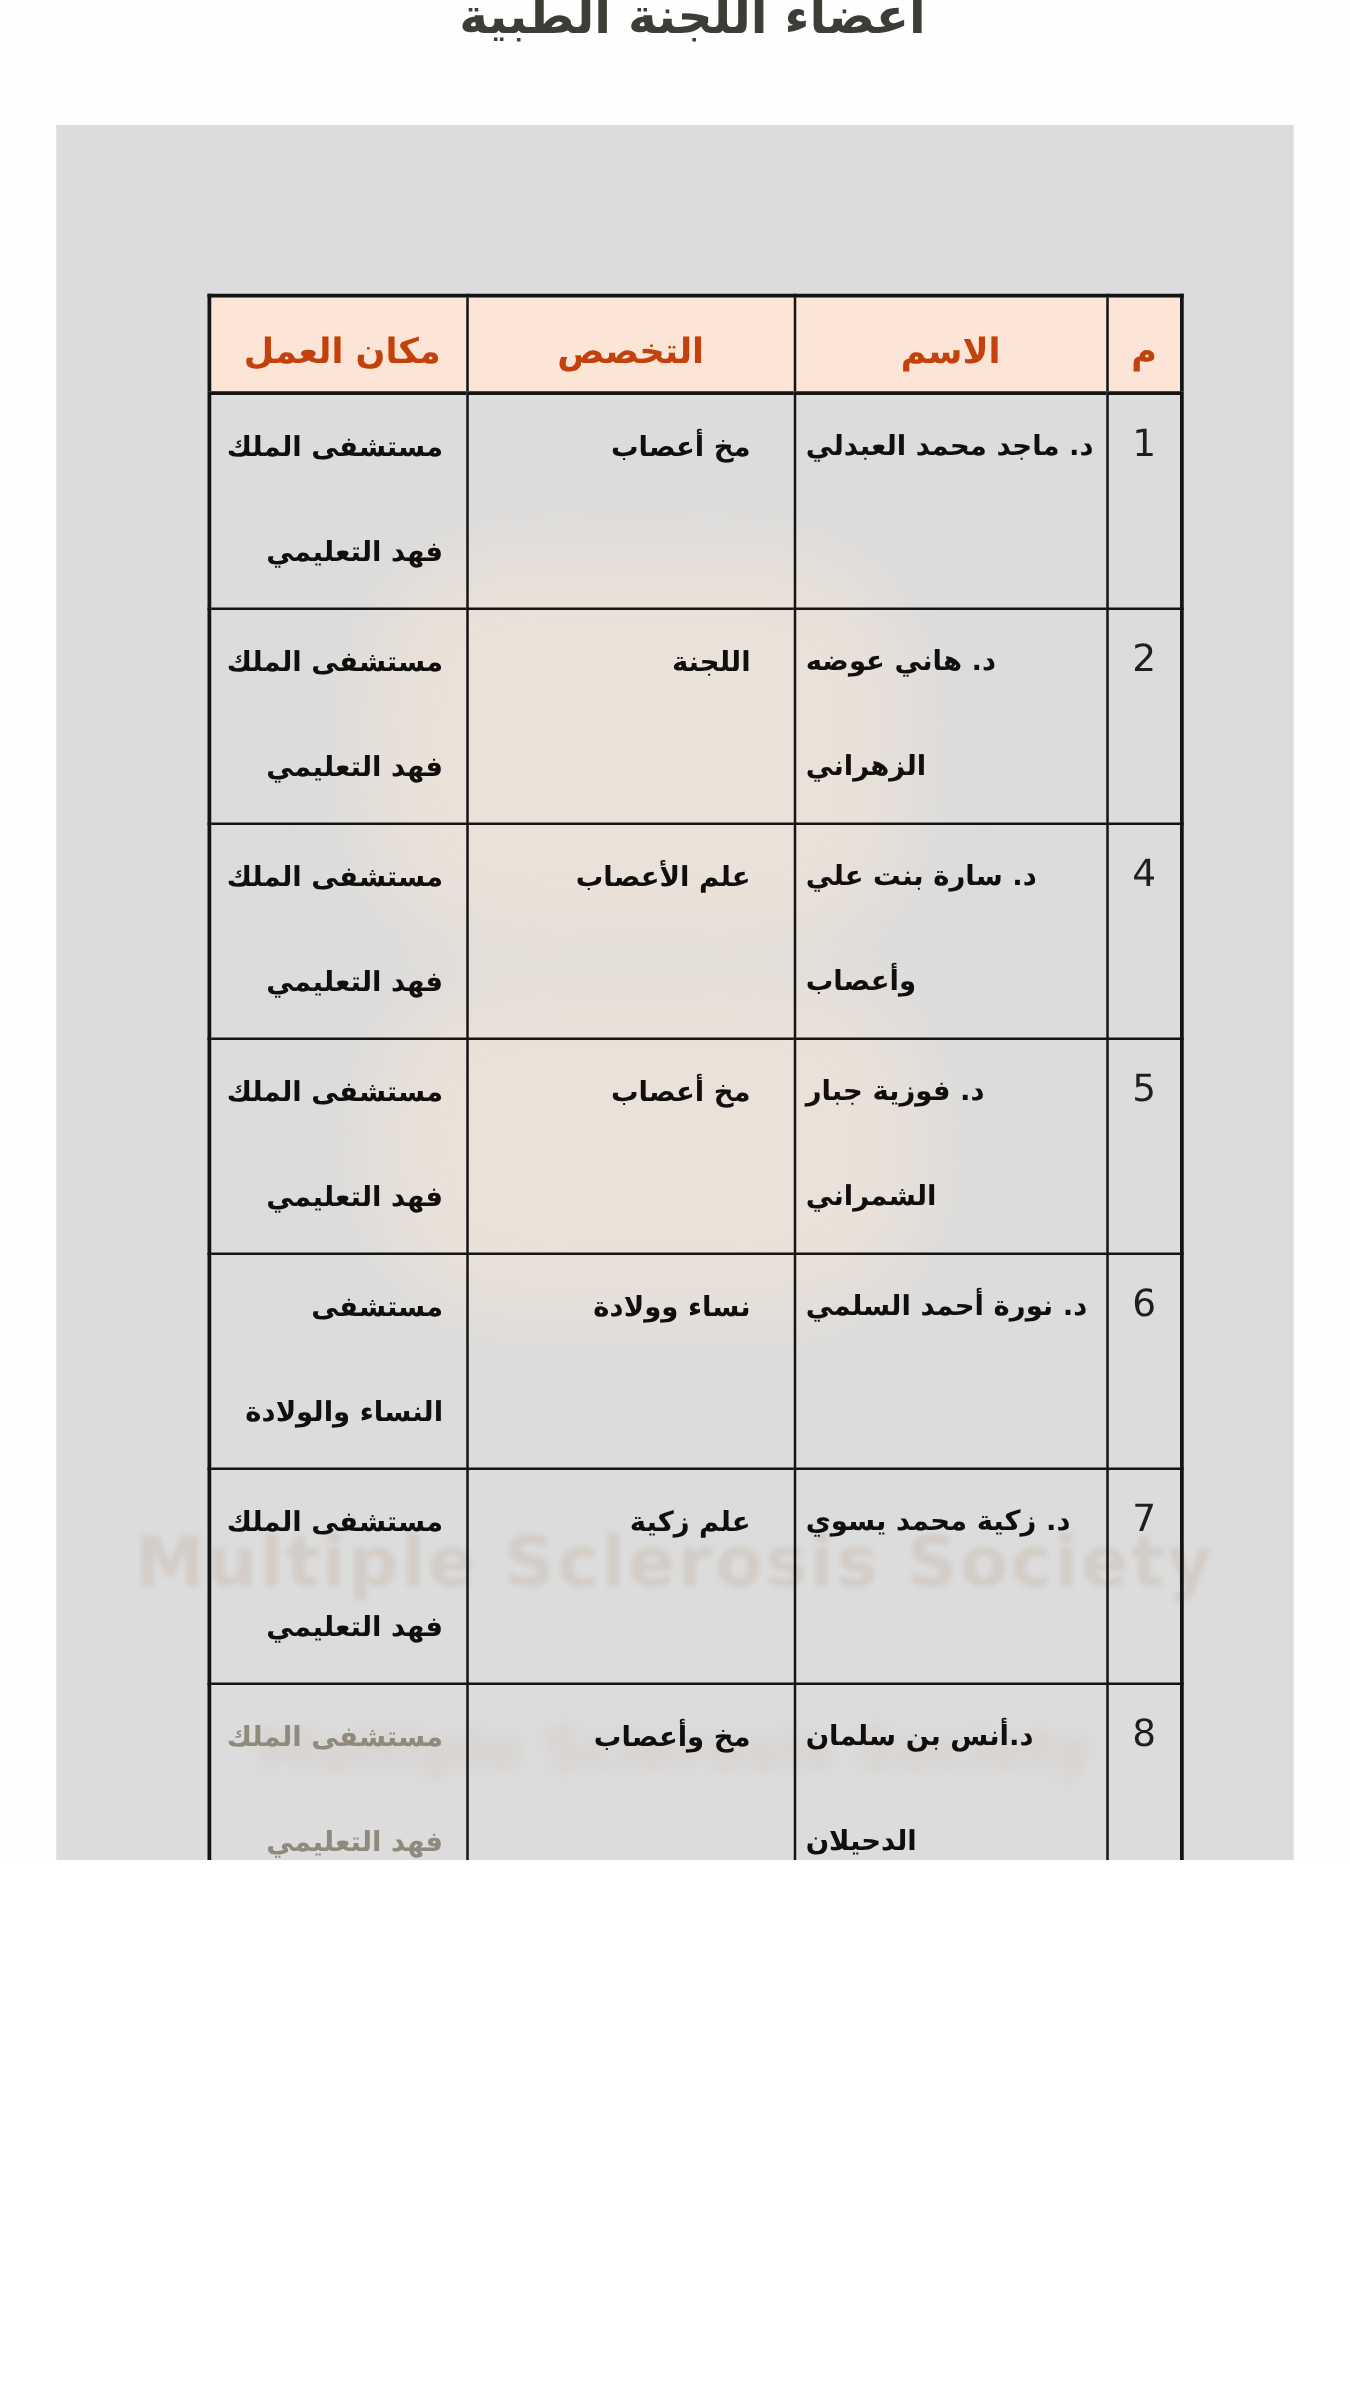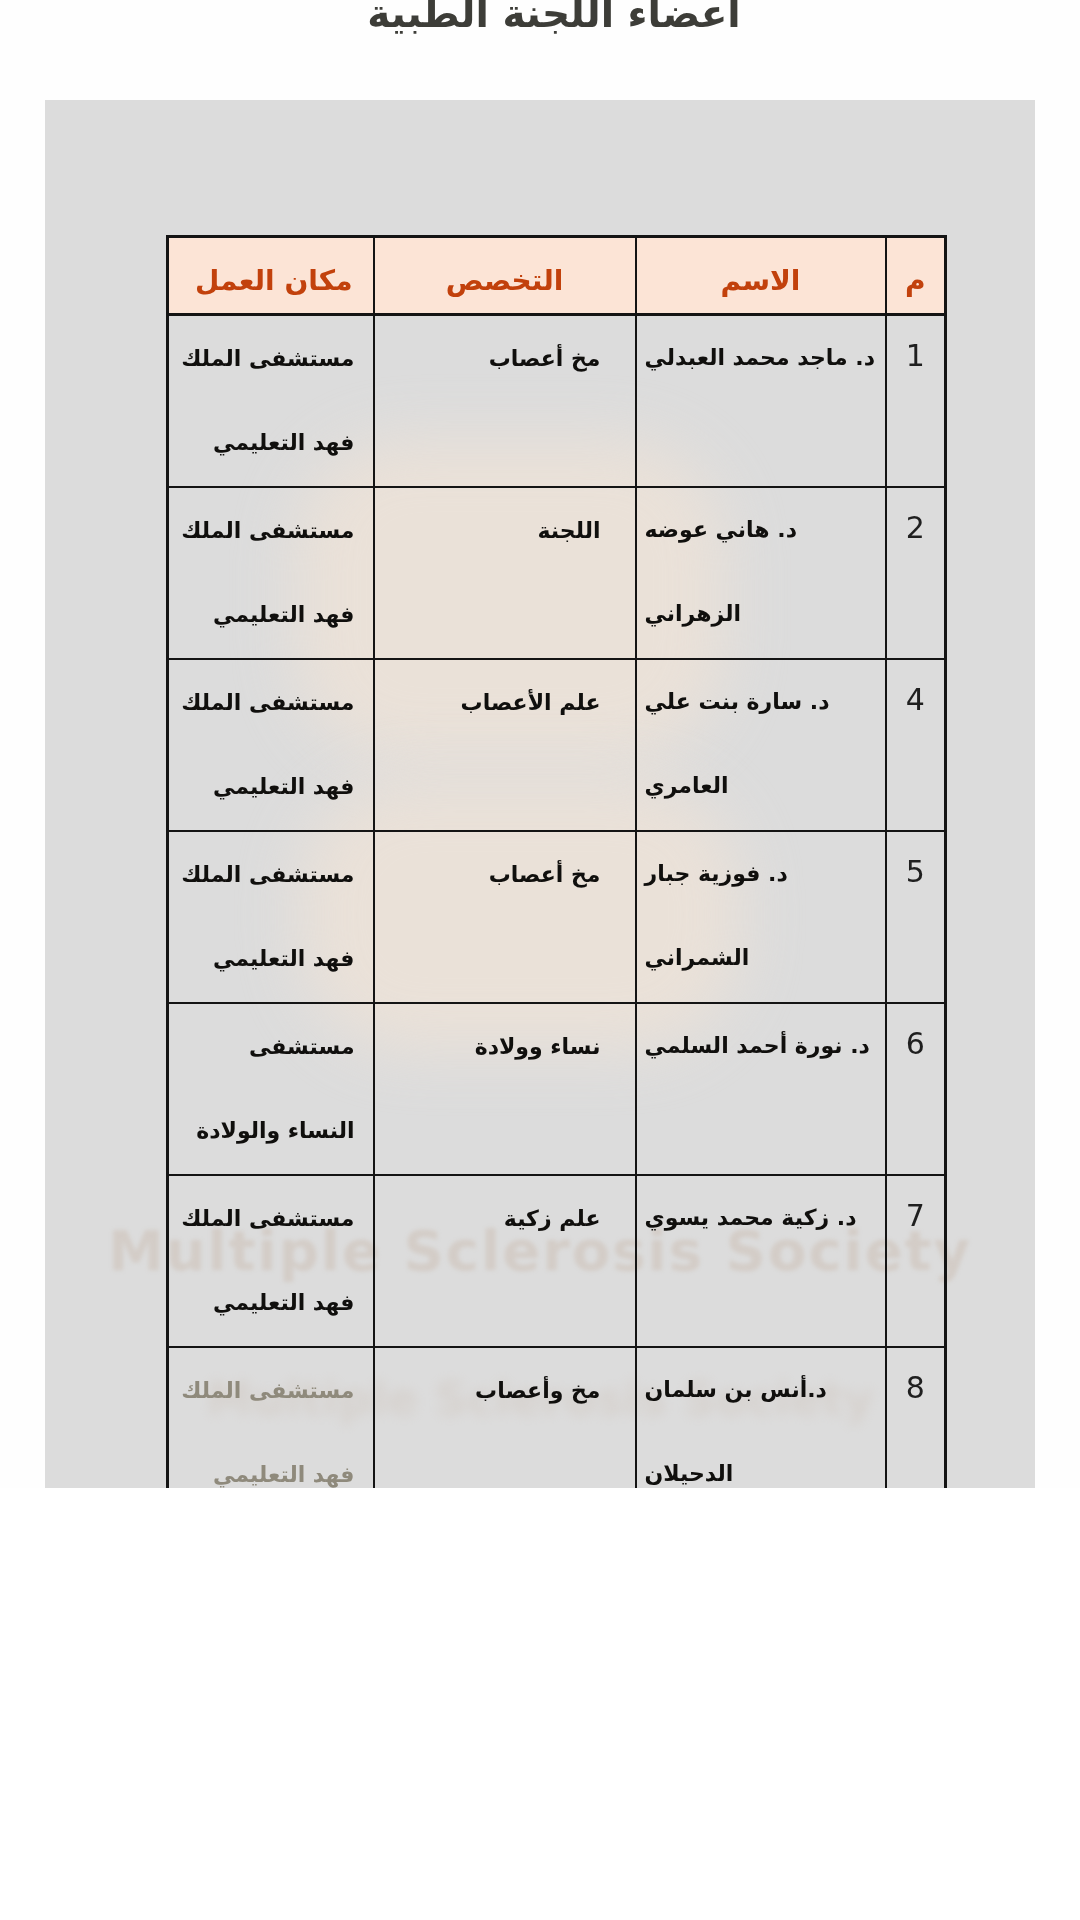--- a/index.html
+++ b/index.html
@@ -93,21 +93,21 @@
           <td class="col-work">مستشفى الملك فهد التعليمي</td>
         </tr>
         <tr>
           <td class="col-num">2</td>
           <td class="col-name">د. هاني عوضه الزهراني</td>
           <td class="col-spec">اللجنة</td>
           <td class="col-work">مستشفى الملك فهد التعليمي</td>
         </tr>
         <tr>
           <td class="col-num">4</td>
-          <td class="col-name">د. سارة بنت علي العامري</td>
+          <td class="col-name">د. سارة بنت علي وأعصاب</td>
           <td class="col-spec">علم الأعصاب</td>
           <td class="col-work">مستشفى الملك فهد التعليمي</td>
         </tr>
         <tr>
           <td class="col-num">5</td>
           <td class="col-name">د. فوزية جبار الشمراني</td>
           <td class="col-spec">مخ أعصاب</td>
           <td class="col-work">مستشفى الملك فهد التعليمي</td>
         </tr>
         <tr>

